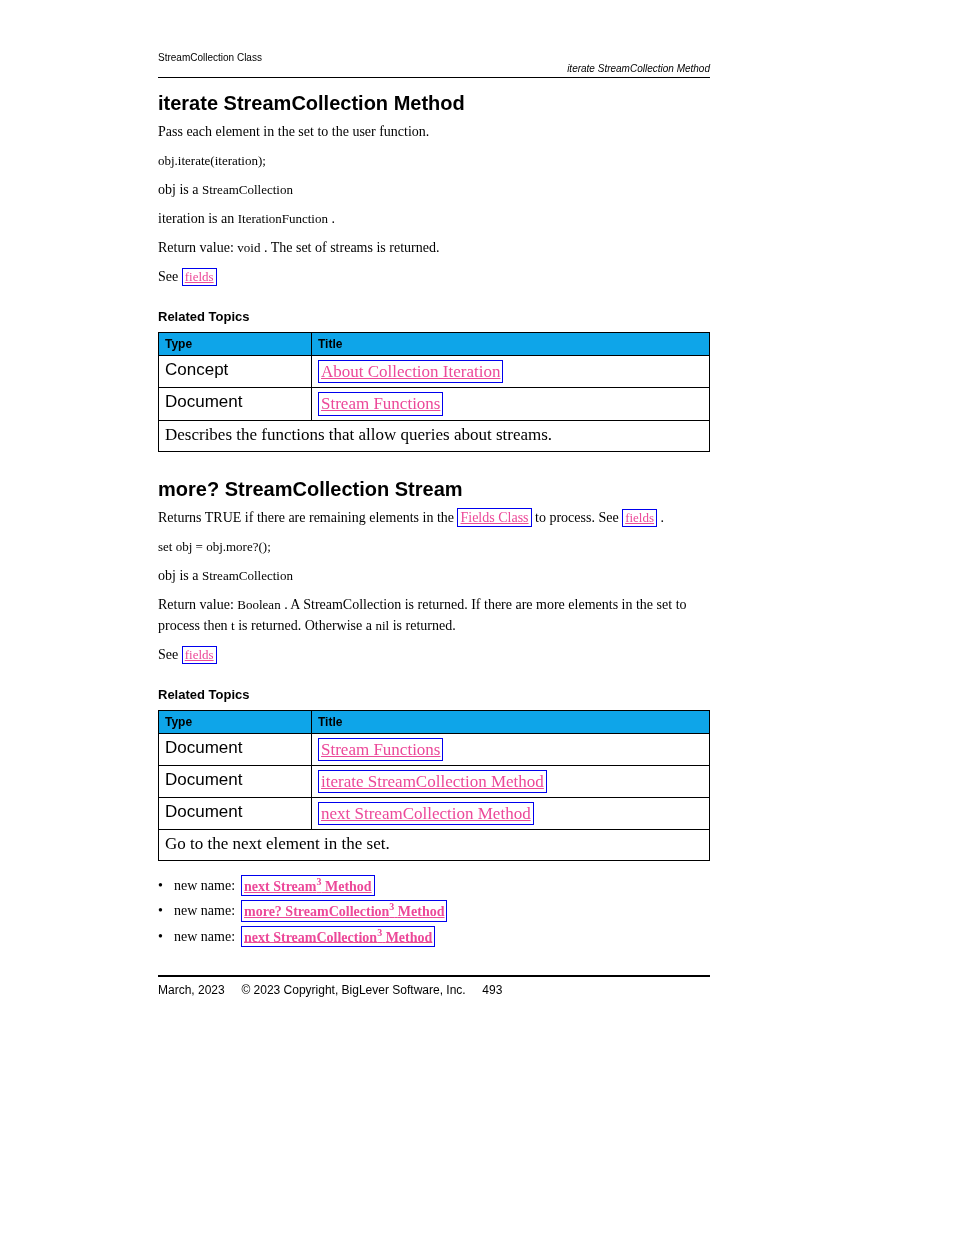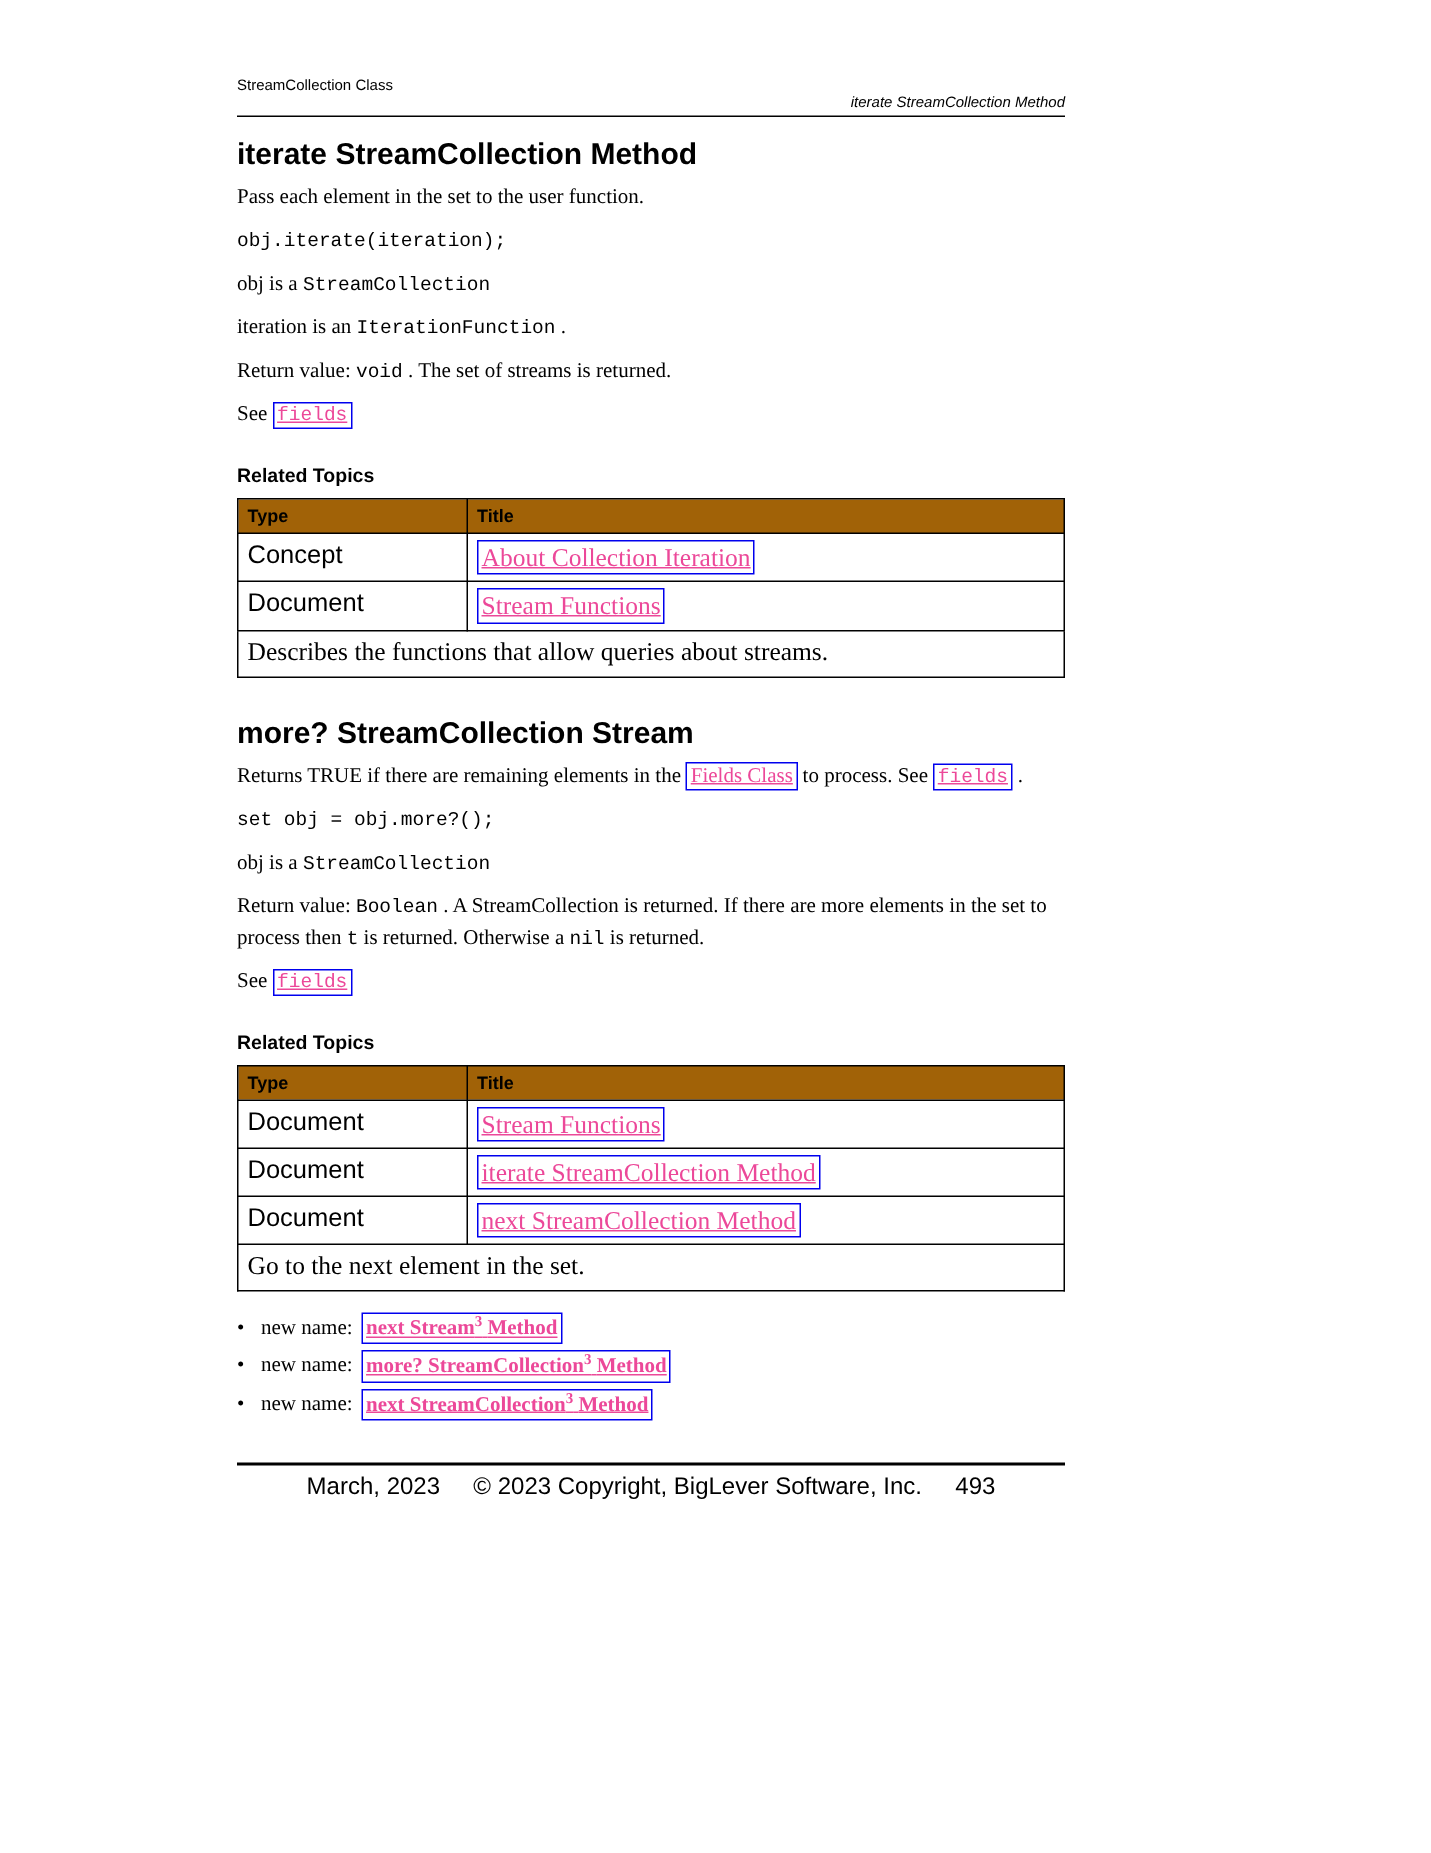--- a/index.html
+++ b/index.html
@@ -36,36 +36,35 @@
     margin: 3px 0 14px 0;
   }
   .footer-rule {
     border: none;
     border-top: 2.5px solid #000;
     margin-top: 28px;
     margin-bottom: 6px;
   }
   .footer-line {
     font-family: Arial, Helvetica, sans-serif;
-    font-size: 16px;
-    text-align: center;
+    font-size: 12px;
   }
   h2.section-title {
     font-family: Arial, Helvetica, sans-serif;
     font-size: 20px;
     font-weight: bold;
     margin: 0 0 6px 0;
   }
   .body {
     font-size: 14px;
     line-height: 1.5;
   }
   .body p { margin: 0 0 8px 0; }
   .chunk { margin-top: 26px; }
-  .mono { font-family: Liberation Mono, monospace; font-size: 13px; }
+  .mono { font-family: Liberation Serif, serif; font-size: 13px; }
   a.link {
     color: #ec4899;
     text-decoration: underline;
     border: 1px solid #0000ee;
     padding: 0 2px;
     display: inline-block;
     line-height: 1.25;
   }
   .sub {
     font-family: Arial, Helvetica, sans-serif;
@@ -81,21 +80,21 @@
   table.grid th, table.grid td {
     border: 1px solid #000;
     padding: 4px 6px;
     vertical-align: top;
   }
   table.grid th {
     font-family: Arial, Helvetica, sans-serif;
     font-size: 12px;
     text-align: left;
     font-weight: bold;
-    background: #a16207;
+    background: #0ea5e9;
   }
   table.grid td { font-size: 17px; }
   td.col-type { width: 140px; font-family: Arial, Helvetica, sans-serif; font-size: 12px; }
   td.desc-cell { font-size: 12px; }
   .desc-inline { display:block; margin-bottom:2px; }
   .bullet-line { display:flex; gap:6px; margin:4px 0; }
   .bullet-dot::before { content:"\2022"; display:inline-block; width:10px; }
   .sup { font-size:10px; vertical-align: super; }
   .bold { font-weight:bold; }
 </style>

